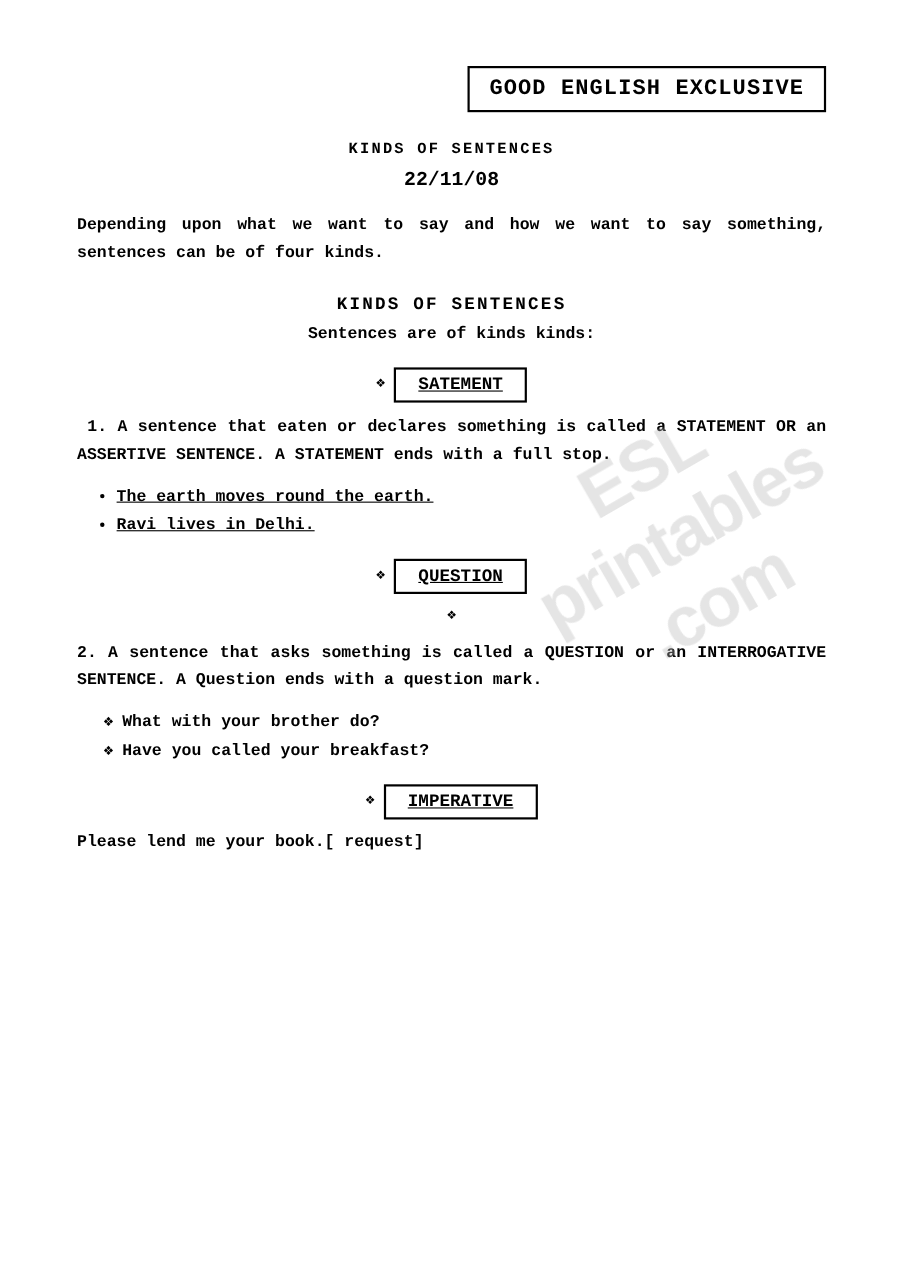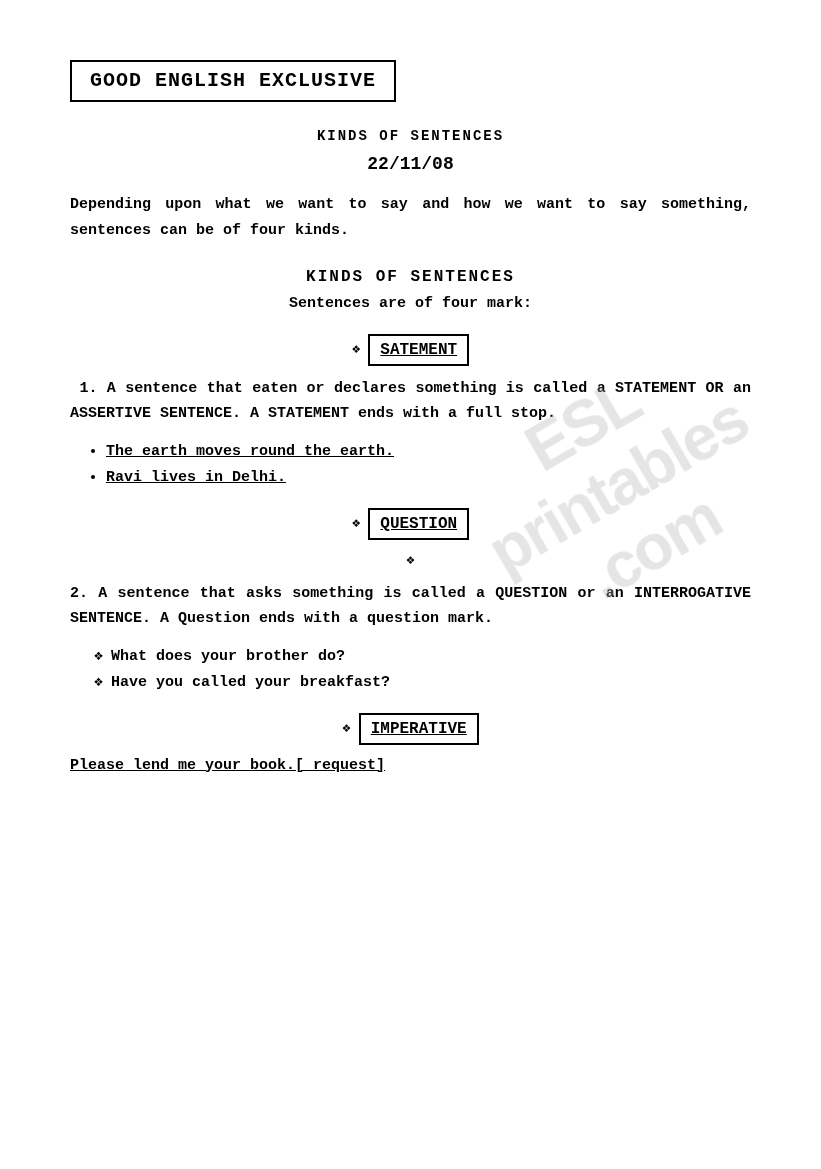--- a/index.html
+++ b/index.html
@@ -9,21 +9,21 @@
       font-family: 'Courier New', Courier, monospace;
       width: 821px;
       min-height: 1169px;
       padding: 60px 70px;
       color: #000000;
       font-size: 15px;
       line-height: 1.5;
     }
 
     .page-title-container {
-      text-align: left;
+      text-align: right;
       margin-bottom: 24px;
     }
 
     .page-title {
       display: inline-block;
       border: 2px solid #000;
       padding: 4px 18px;
       font-size: 20px;
       font-weight: bold;
       letter-spacing: 1px;
@@ -75,21 +75,21 @@
       align-items: center;
       justify-content: center;
       gap: 8px;
       margin-bottom: 10px;
       font-size: 16px;
       font-weight: bold;
     }
 
     .kind-heading-boxed {
       border: 2px solid #000;
-      padding: 2px 10px;
+      padding: 2px 20px;
       text-decoration: underline;
       font-size: 16px;
       font-weight: bold;
       text-transform: uppercase;
     }
 
     .diamond {
       font-size: 14px;
     }
 
@@ -150,21 +150,20 @@
 
     .sub-diamond {
       text-align: center;
       font-size: 14px;
       margin-bottom: 10px;
     }
 
     .plain-examples {
       margin-left: 0;
       margin-bottom: 0;
-      text-decoration: underline;
     }
 
     .plain-examples p {
       font-size: 15px;
       font-weight: bold;
       margin-bottom: 2px;
     }
   </style>
 </head>
 <body>
@@ -178,21 +177,21 @@
 <div class="page-title-container">
   <div class="page-title">GOOD ENGLISH EXCLUSIVE</div>
 </div>
 
 <div class="subtitle">KINDS OF SENTENCES</div>
 <div class="date">22/11/08</div>
 
 <div class="intro-text">Depending upon what we want to say and how we want to say something, sentences can be of four kinds.</div>
 
 <div class="section-heading">KINDS OF SENTENCES</div>
-<div class="section-subheading">Sentences are of four mark:</div>
+<div class="section-subheading">Sentences are of kinds kinds:</div>
 
 <div class="kind-section">
   <div class="kind-heading">
     <span class="diamond">❖</span>
     <span class="kind-heading-boxed">SATEMENT</span>
   </div>
   <div class="kind-description">
     &nbsp;<span>1.</span> <span>A sentence that eaten or declares something is called a STATEMENT OR an ASSERTIVE SENTENCE. A STATEMENT ends with a full stop.</span>
   </div>
   <ul class="examples-list">
@@ -206,21 +205,21 @@
     <span class="diamond">❖</span>
     <span class="kind-heading-boxed">QUESTION</span>
   </div>
   <div class="sub-diamond">❖</div>
   <div class="kind-description">
     <span>2.</span> <span>A sentence that asks something is called a QUESTION or an INTERROGATIVE SENTENCE. A Question ends with a question mark.</span>
   </div>
   <div class="examples-diamond">
     <div>
       <span>❖</span>
-      <span>What does your brother do?</span>
+      <span>What with your brother do?</span>
     </div>
     <div>
       <span>❖</span>
       <span>Have you called your breakfast?</span>
     </div>
   </div>
 </div>
 
 <div class="kind-section">
   <div class="kind-heading">

